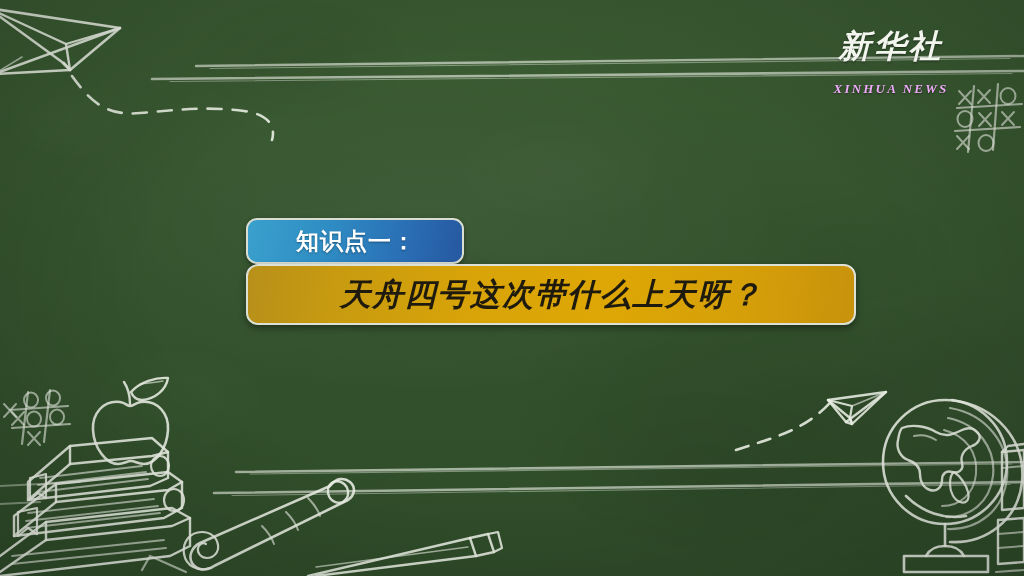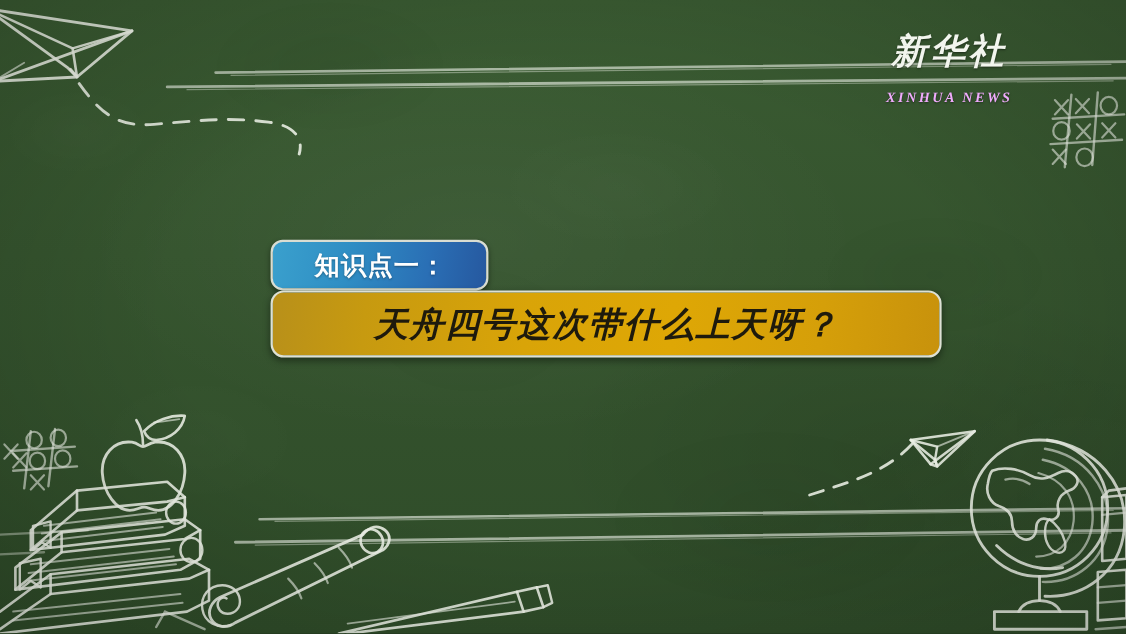--- a/index.html
+++ b/index.html
@@ -63,21 +63,21 @@
     stroke-linecap: round;
     stroke-linejoin: round;
     opacity: 0.88;
   }
   .chalk-soft { opacity: 0.62; }
   .chalk-faint { opacity: 0.42; }
 
   
   #logo {
     position: absolute;
-    left: 796px;
+    left: 824px;
     top: 30px;
     width: 134px;
     text-align: center;
     pointer-events: none;
   }
   #logo .cn {
     font-family: "DejaVu Sans", "Liberation Sans", sans-serif;
     font-size: 32px;
     font-weight: bold;
     font-style: italic;
@@ -100,21 +100,21 @@
   
   #title-block {
     position: absolute;
     left: 246px;
     top: 218px;
   }
 
   #kp-badge {
     position: relative;
     display: inline-block;
-    width: 198px;
+    width: 218px;
     height: 46px;
     border-radius: 11px;
     border: 2px solid #d9ddd2;
     background: linear-gradient(100deg, #3aa0cd 0%, #2f8ec4 35%, #2a6fb5 72%, #26589f 100%);
     box-shadow: 0 2px 5px rgba(0,0,0,0.38);
     box-sizing: border-box;
     text-align: center;
   }
   #kp-badge .txt {
     position: absolute;

